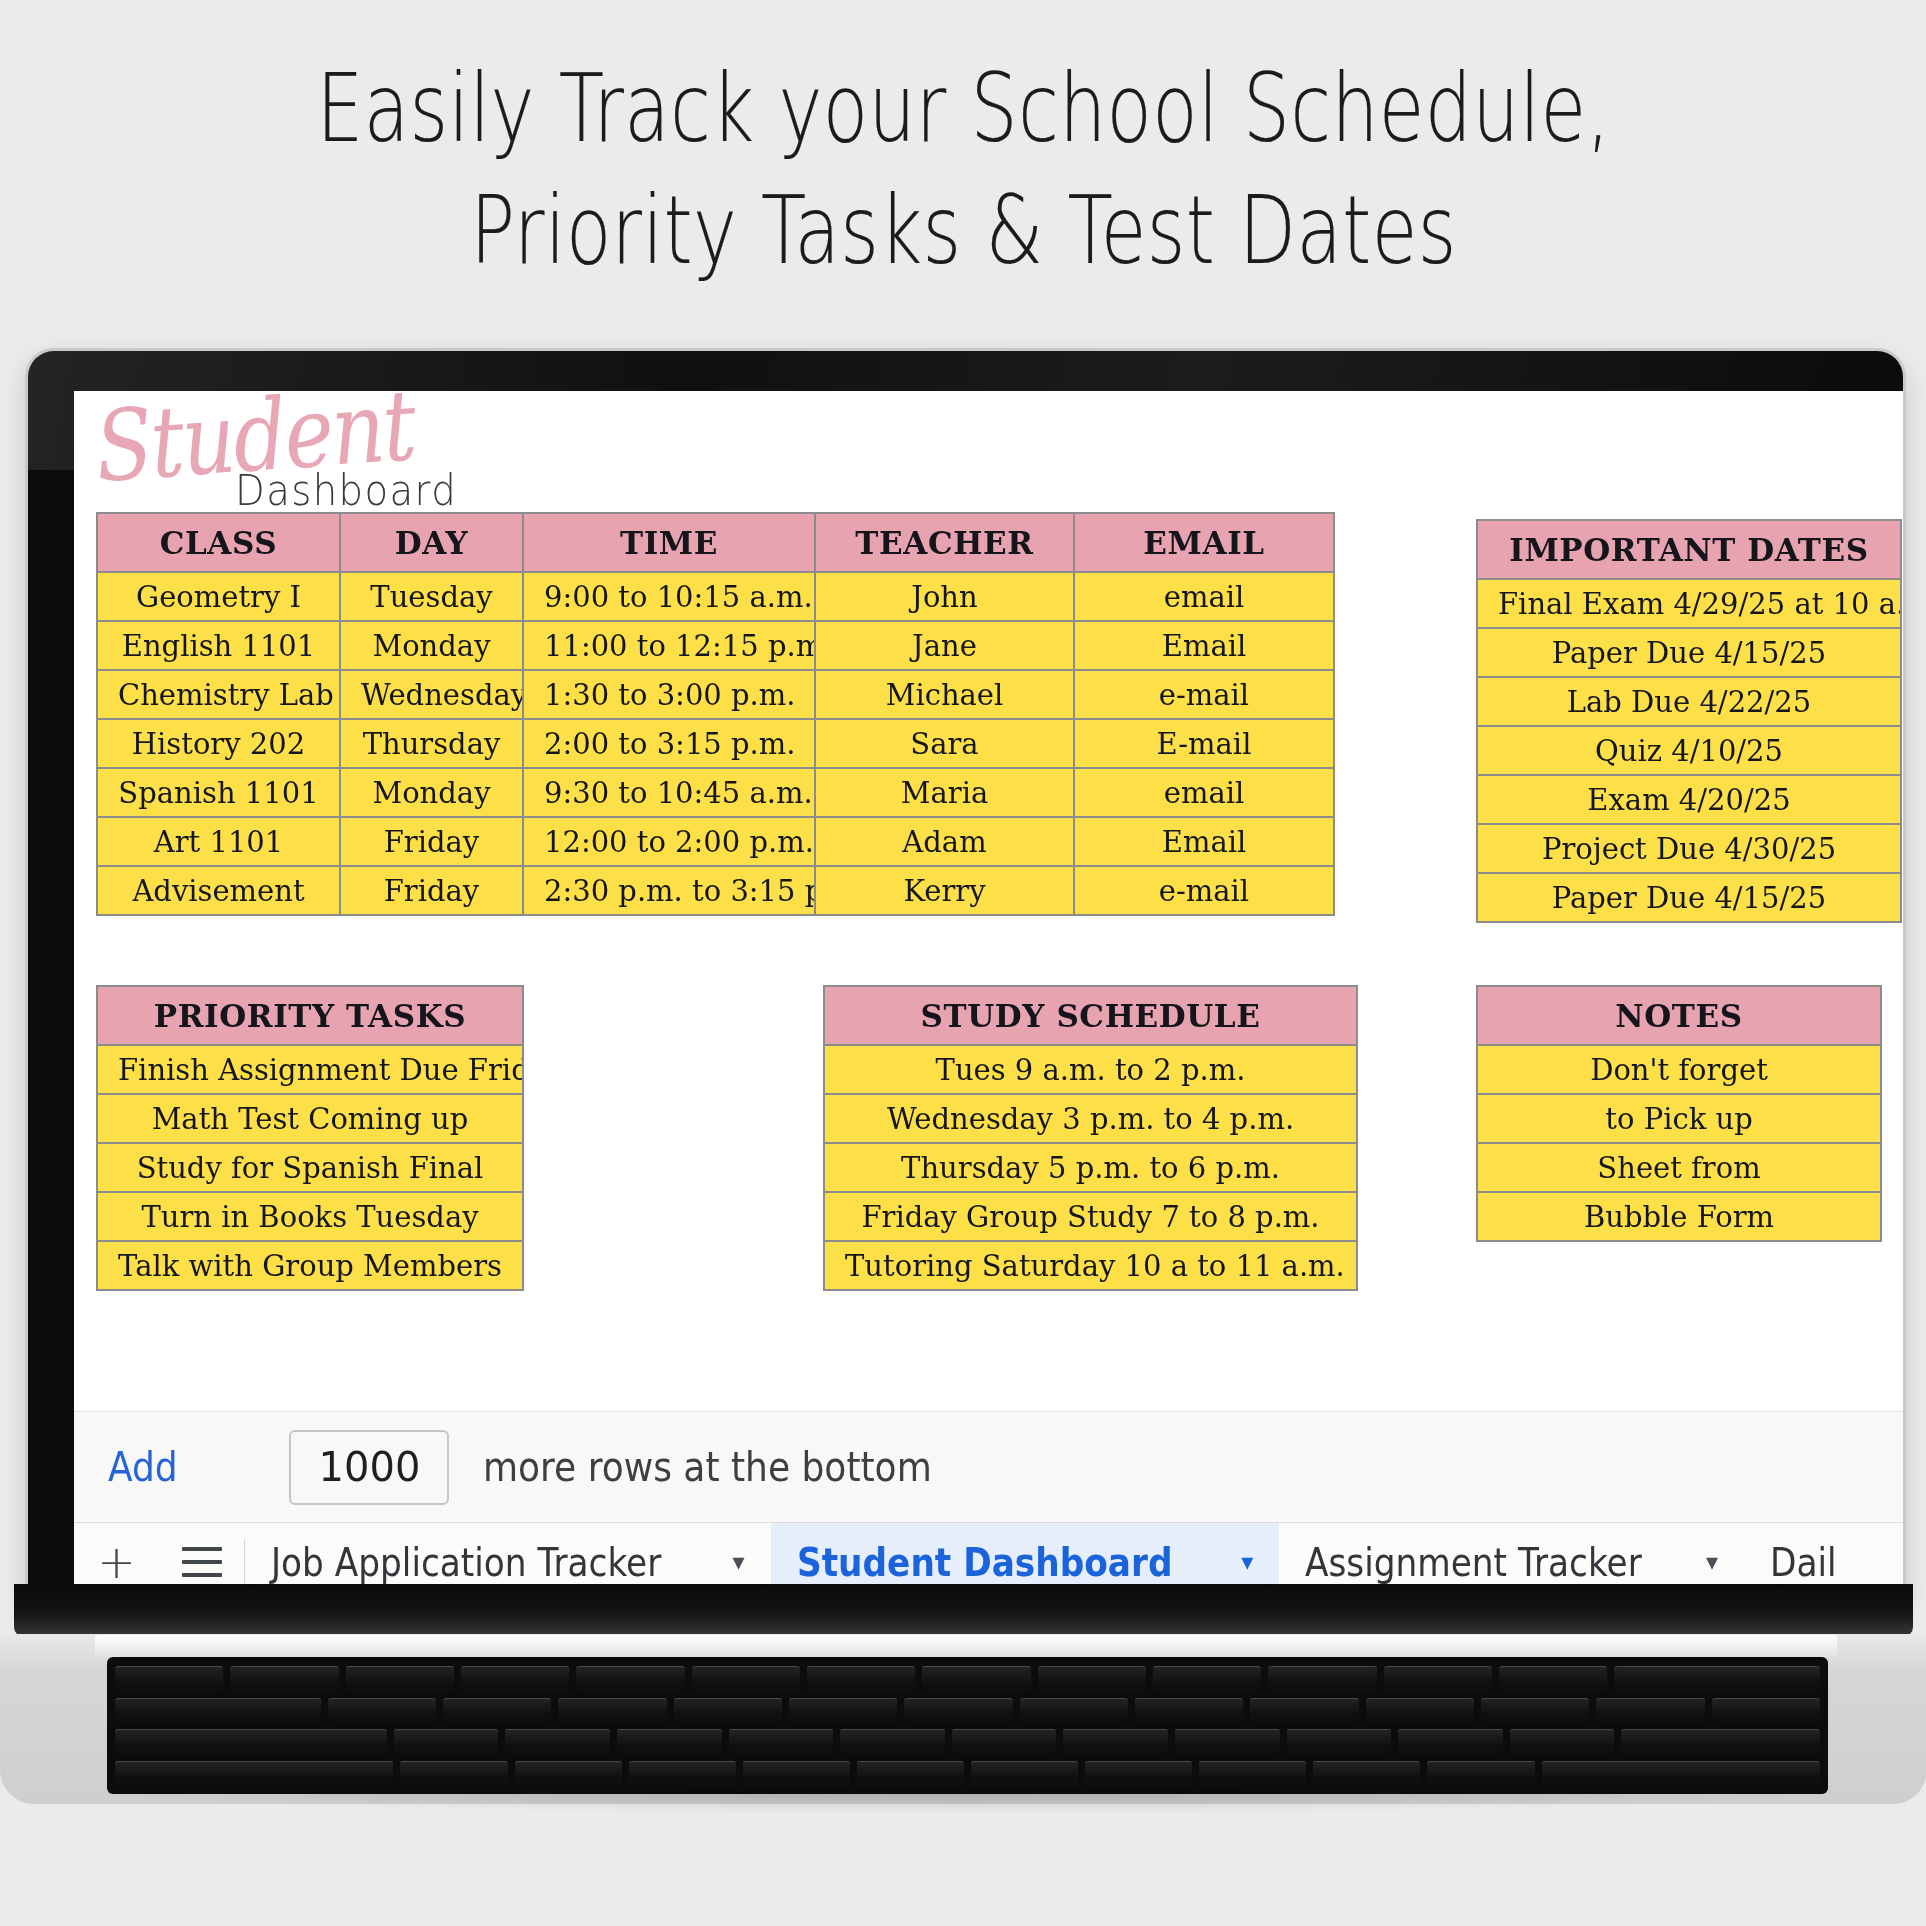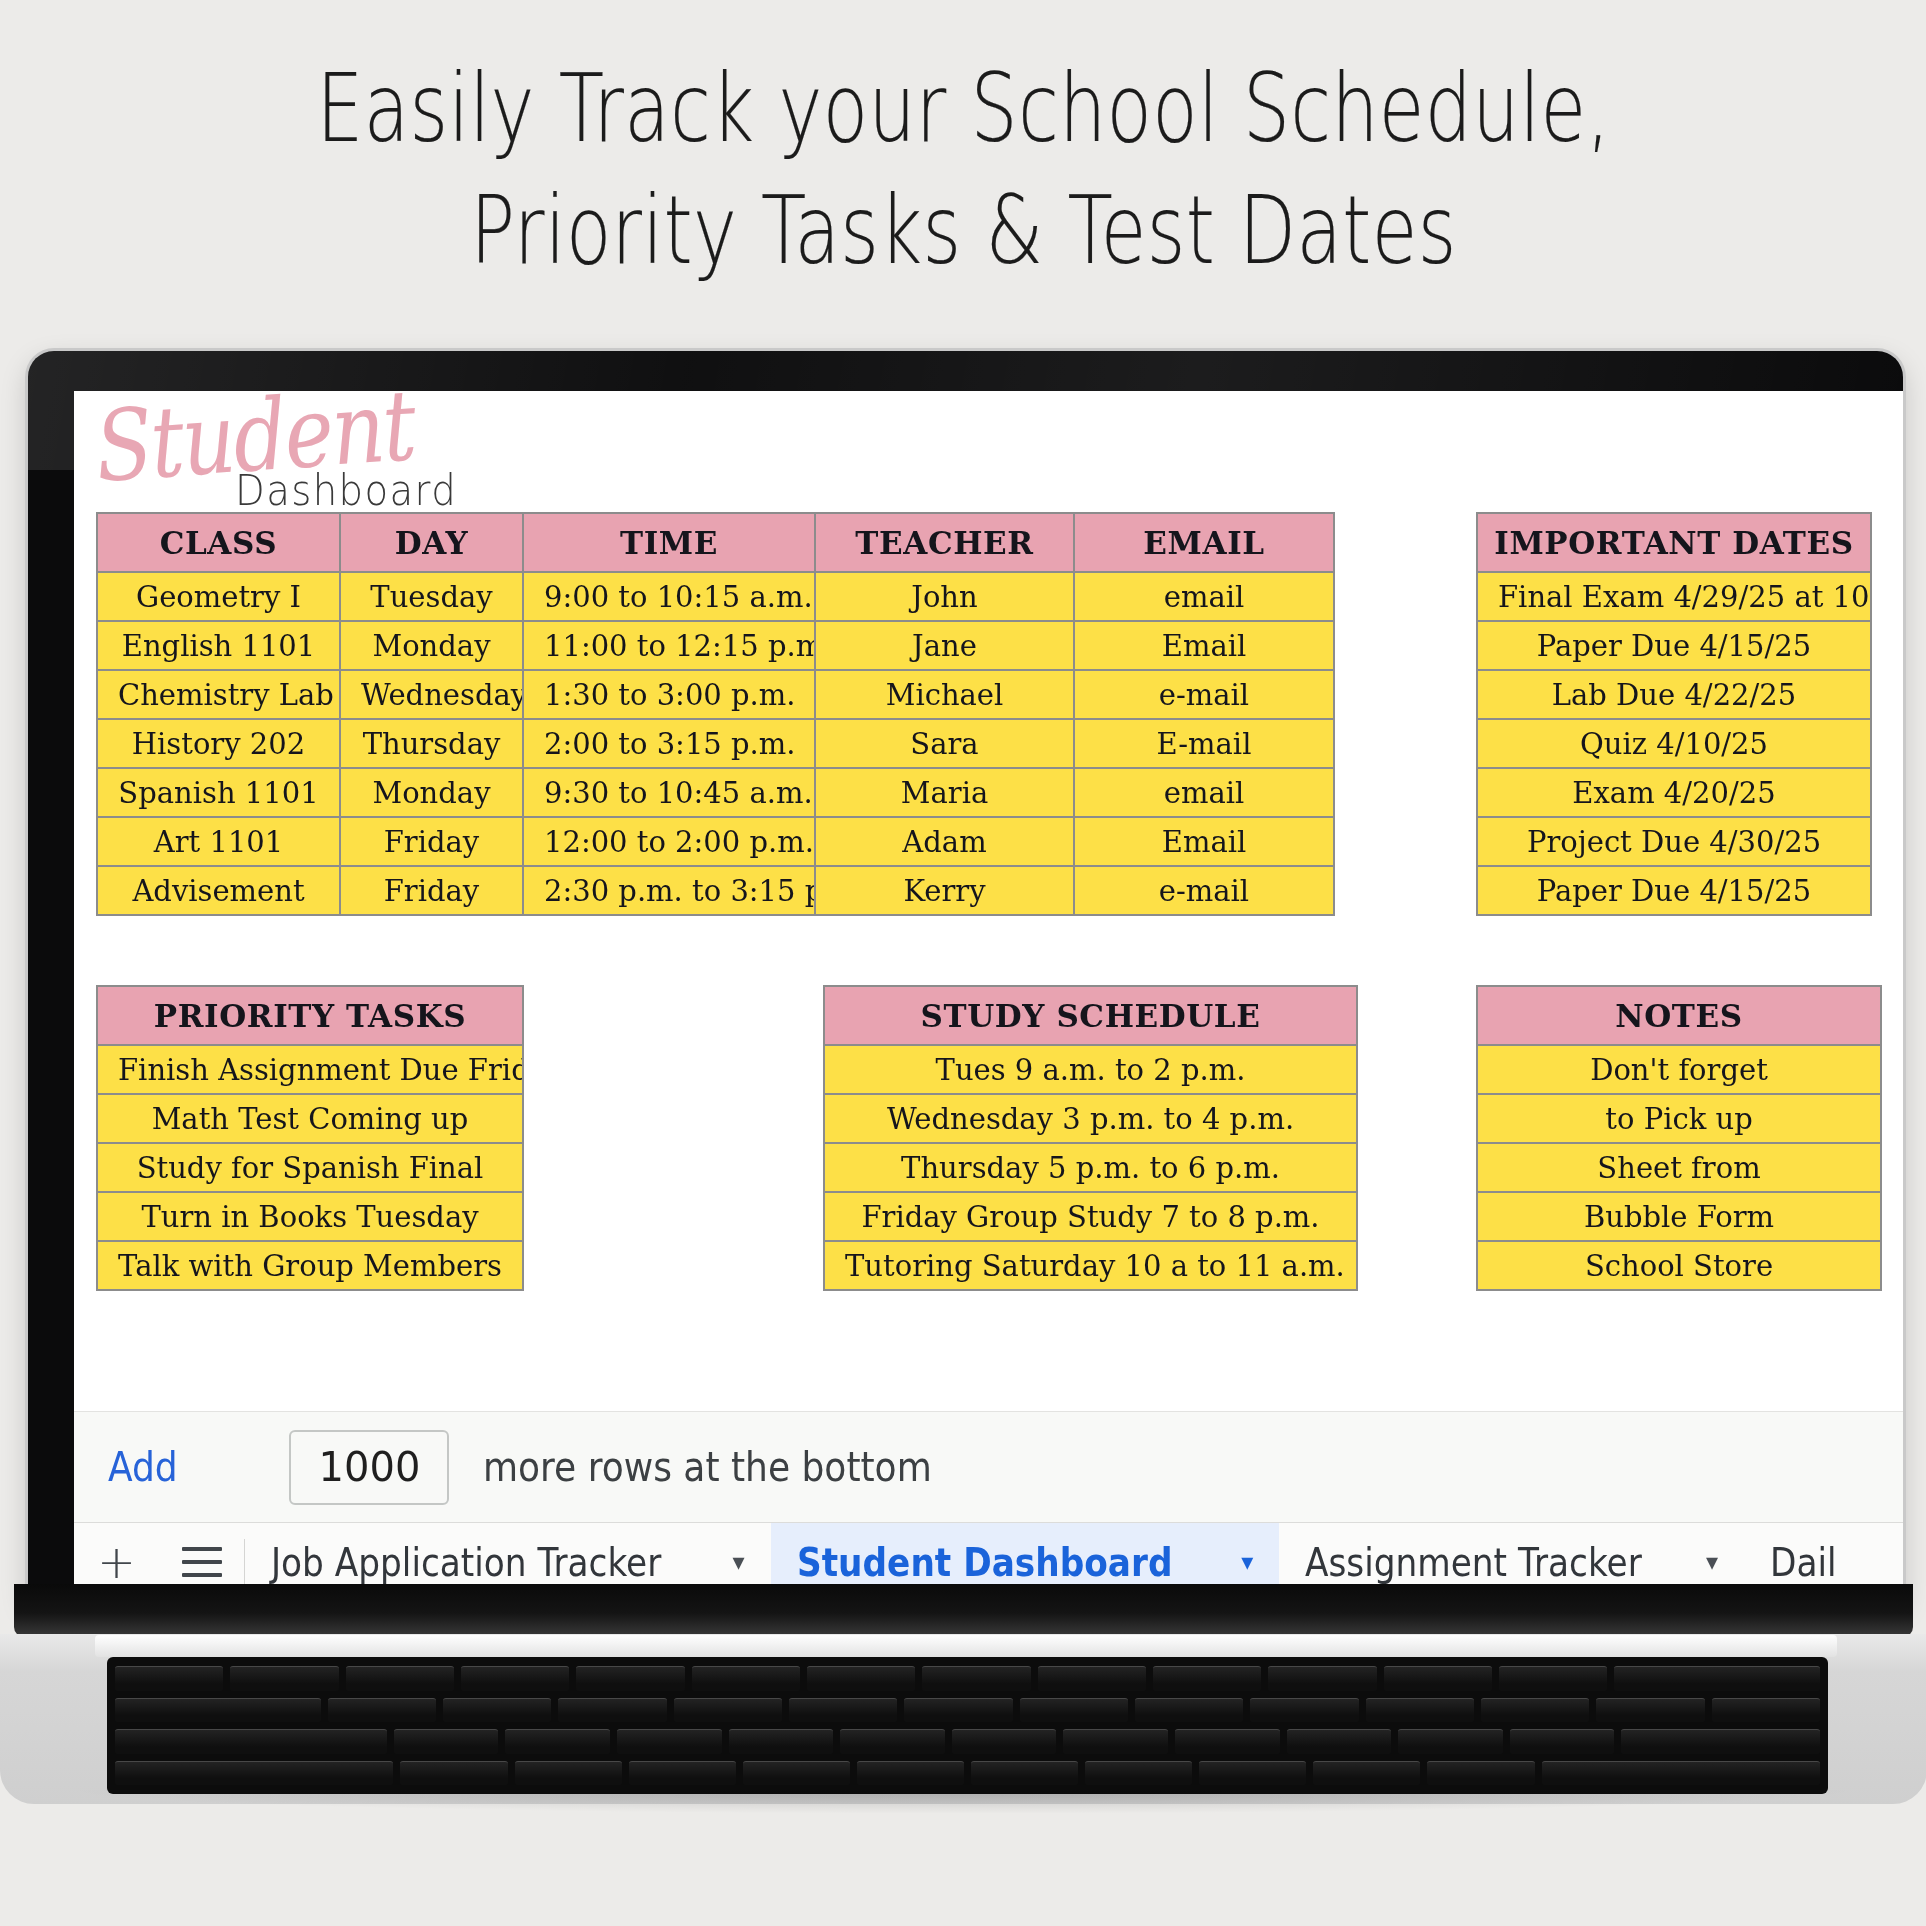--- a/index.html
+++ b/index.html
@@ -150,21 +150,21 @@
   #class-table-wrap { top: 121px; left: 22px; }
   #class-table { width: 1238px; }
   .col-class { width: 243px; }
   .col-day   { width: 183px; }
   .col-time  { width: 292px; }
   .col-teacher { width: 259px; }
   .col-email { width: 260px; }
 
   
   #dates-wrap { top: 121px; left: 1402px; }
-  #dates-table { width: 396px; }
+  #dates-table { width: 426px; margin-top: 7px; }
 
   
   #tasks-wrap { top: 594px; left: 22px; }
   #tasks-table { width: 428px; }
 
   
   #study-wrap { top: 594px; left: 749px; }
   #study-table { width: 535px; }
 
   
@@ -525,23 +525,20 @@
                 </tr>
               <tr>
                   <td>to Pick up</td>
                 </tr>
               <tr>
                   <td>Sheet from</td>
                 </tr>
               <tr>
                   <td>Bubble Form</td>
                 </tr>
-              <tr>
-                  <td>School Store</td>
-                </tr>
             </tbody>
           </table>
         </div>
 
       </div>
 
       <div class="addrow-bar">
         <span class="addrow-add">Add</span>
         <span class="addrow-input">1000</span>
         <span class="addrow-text">more rows at the bottom</span>

